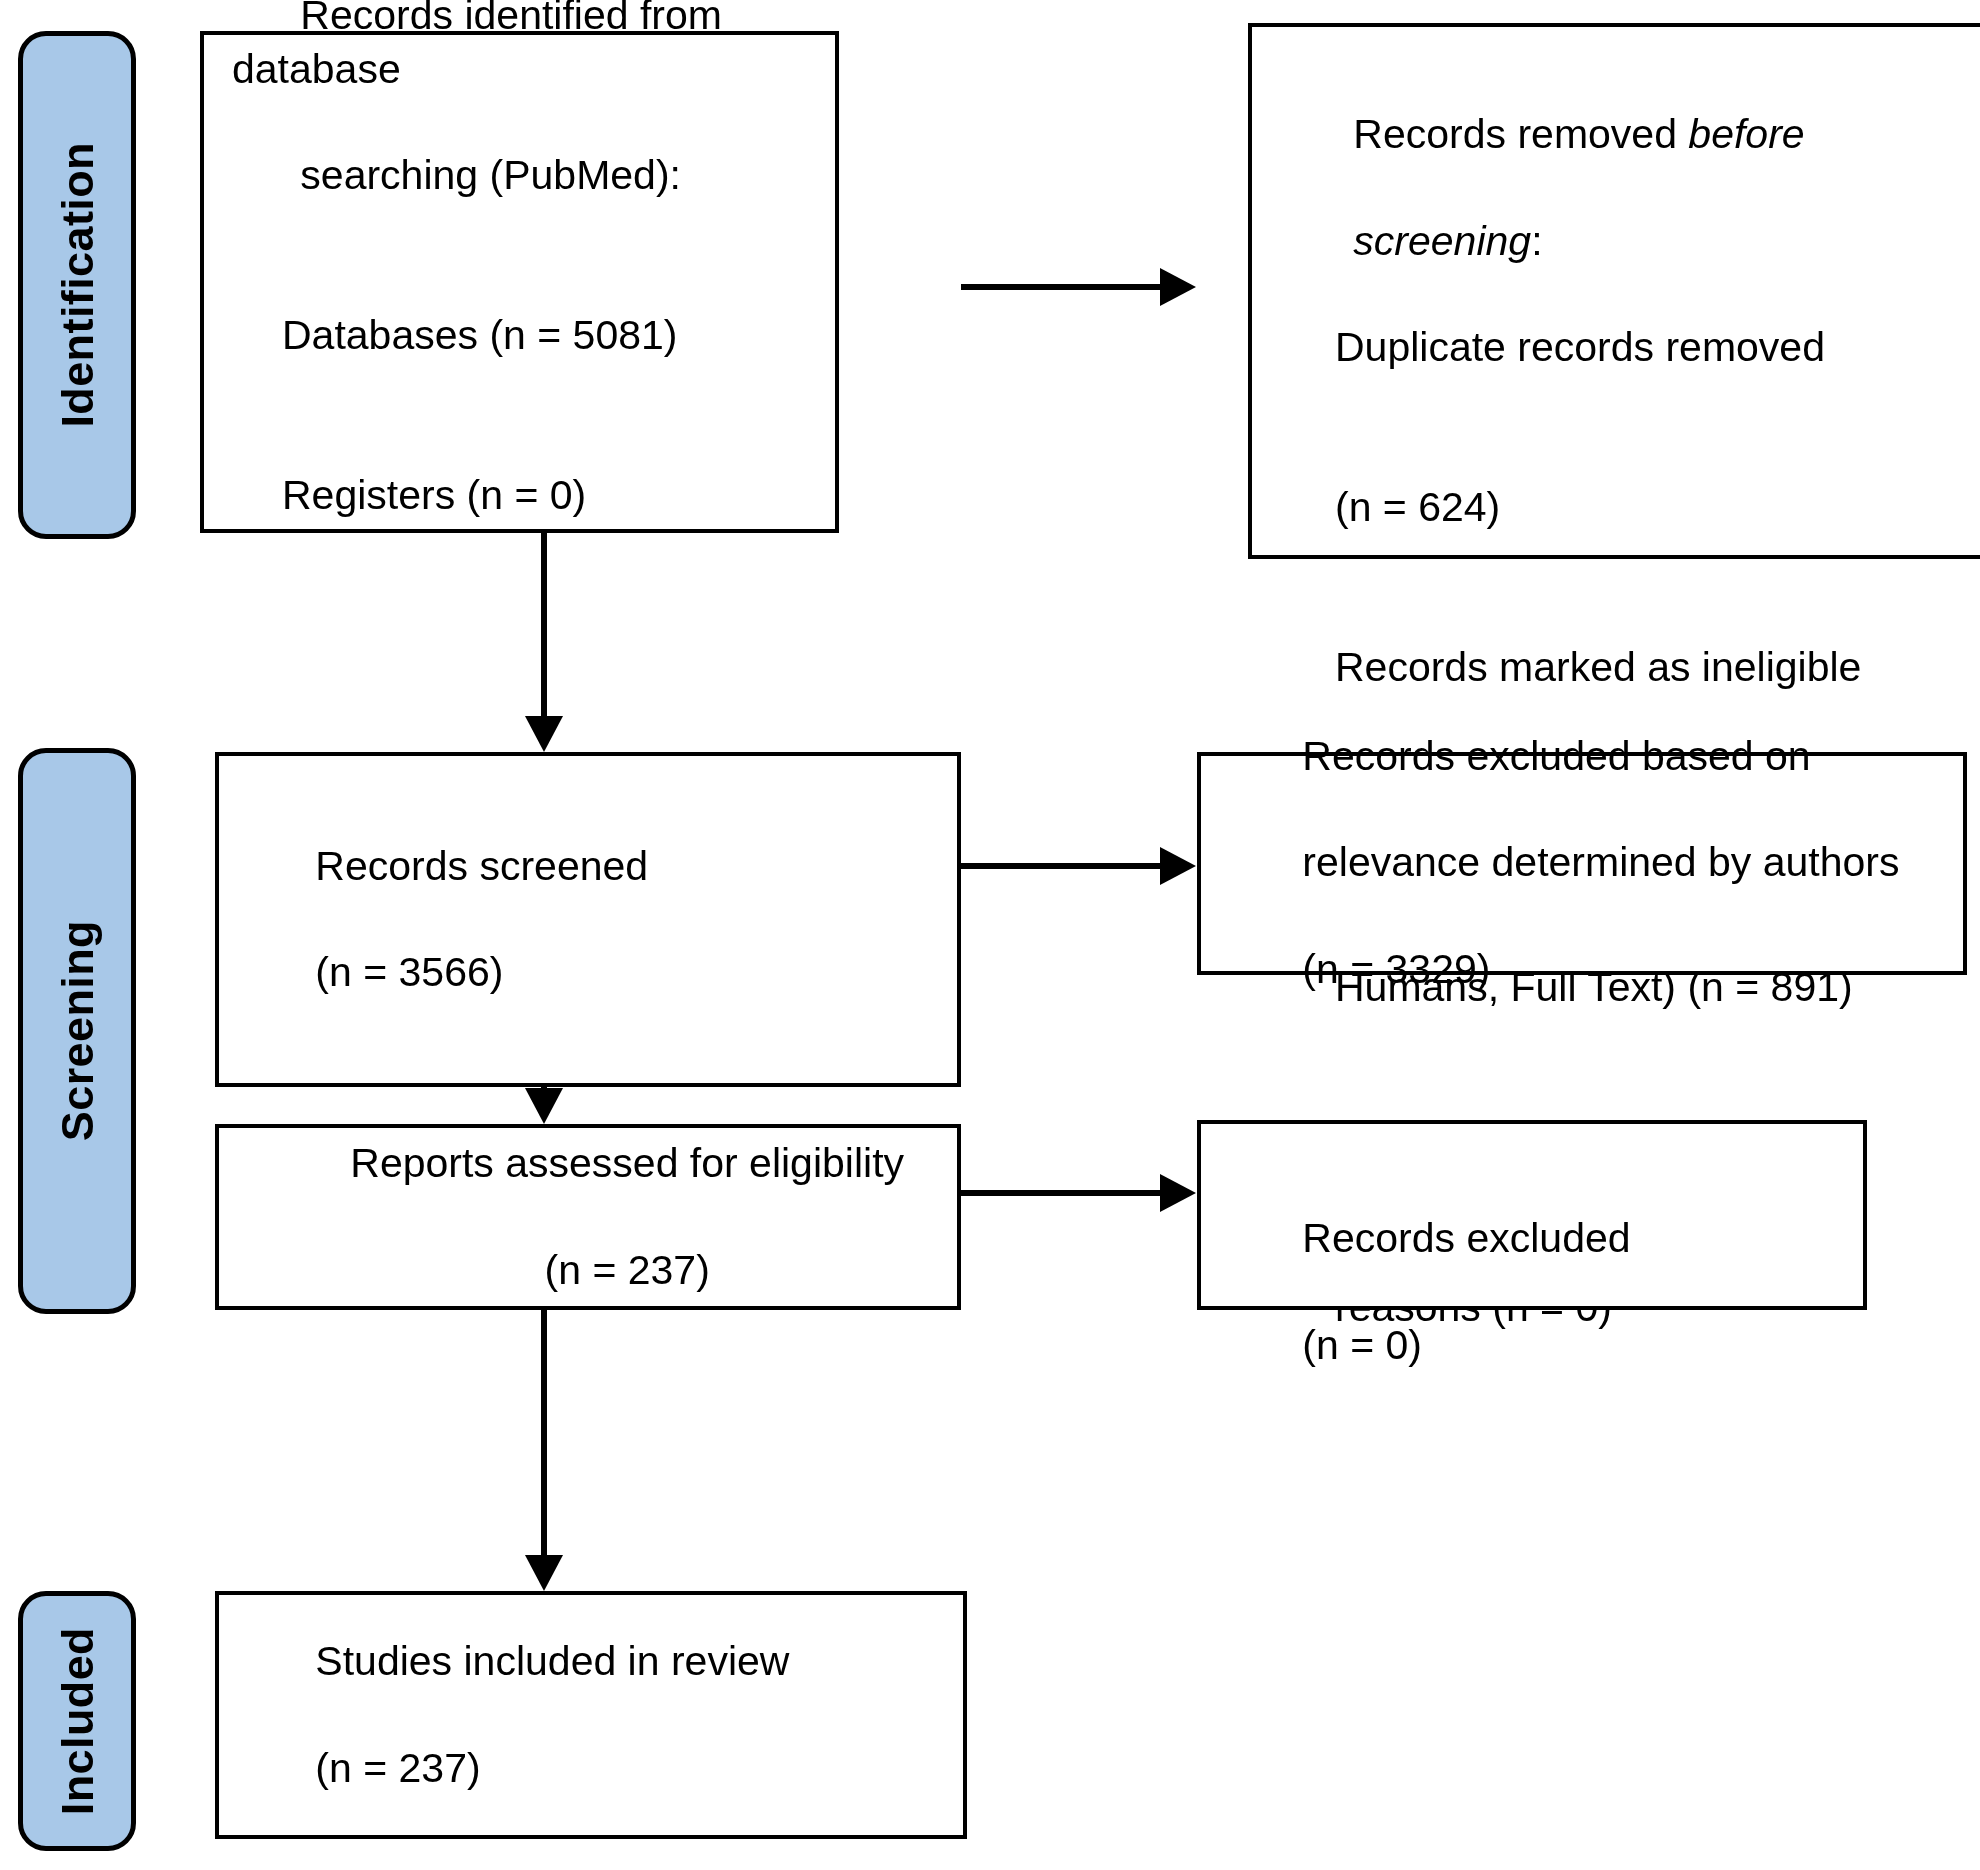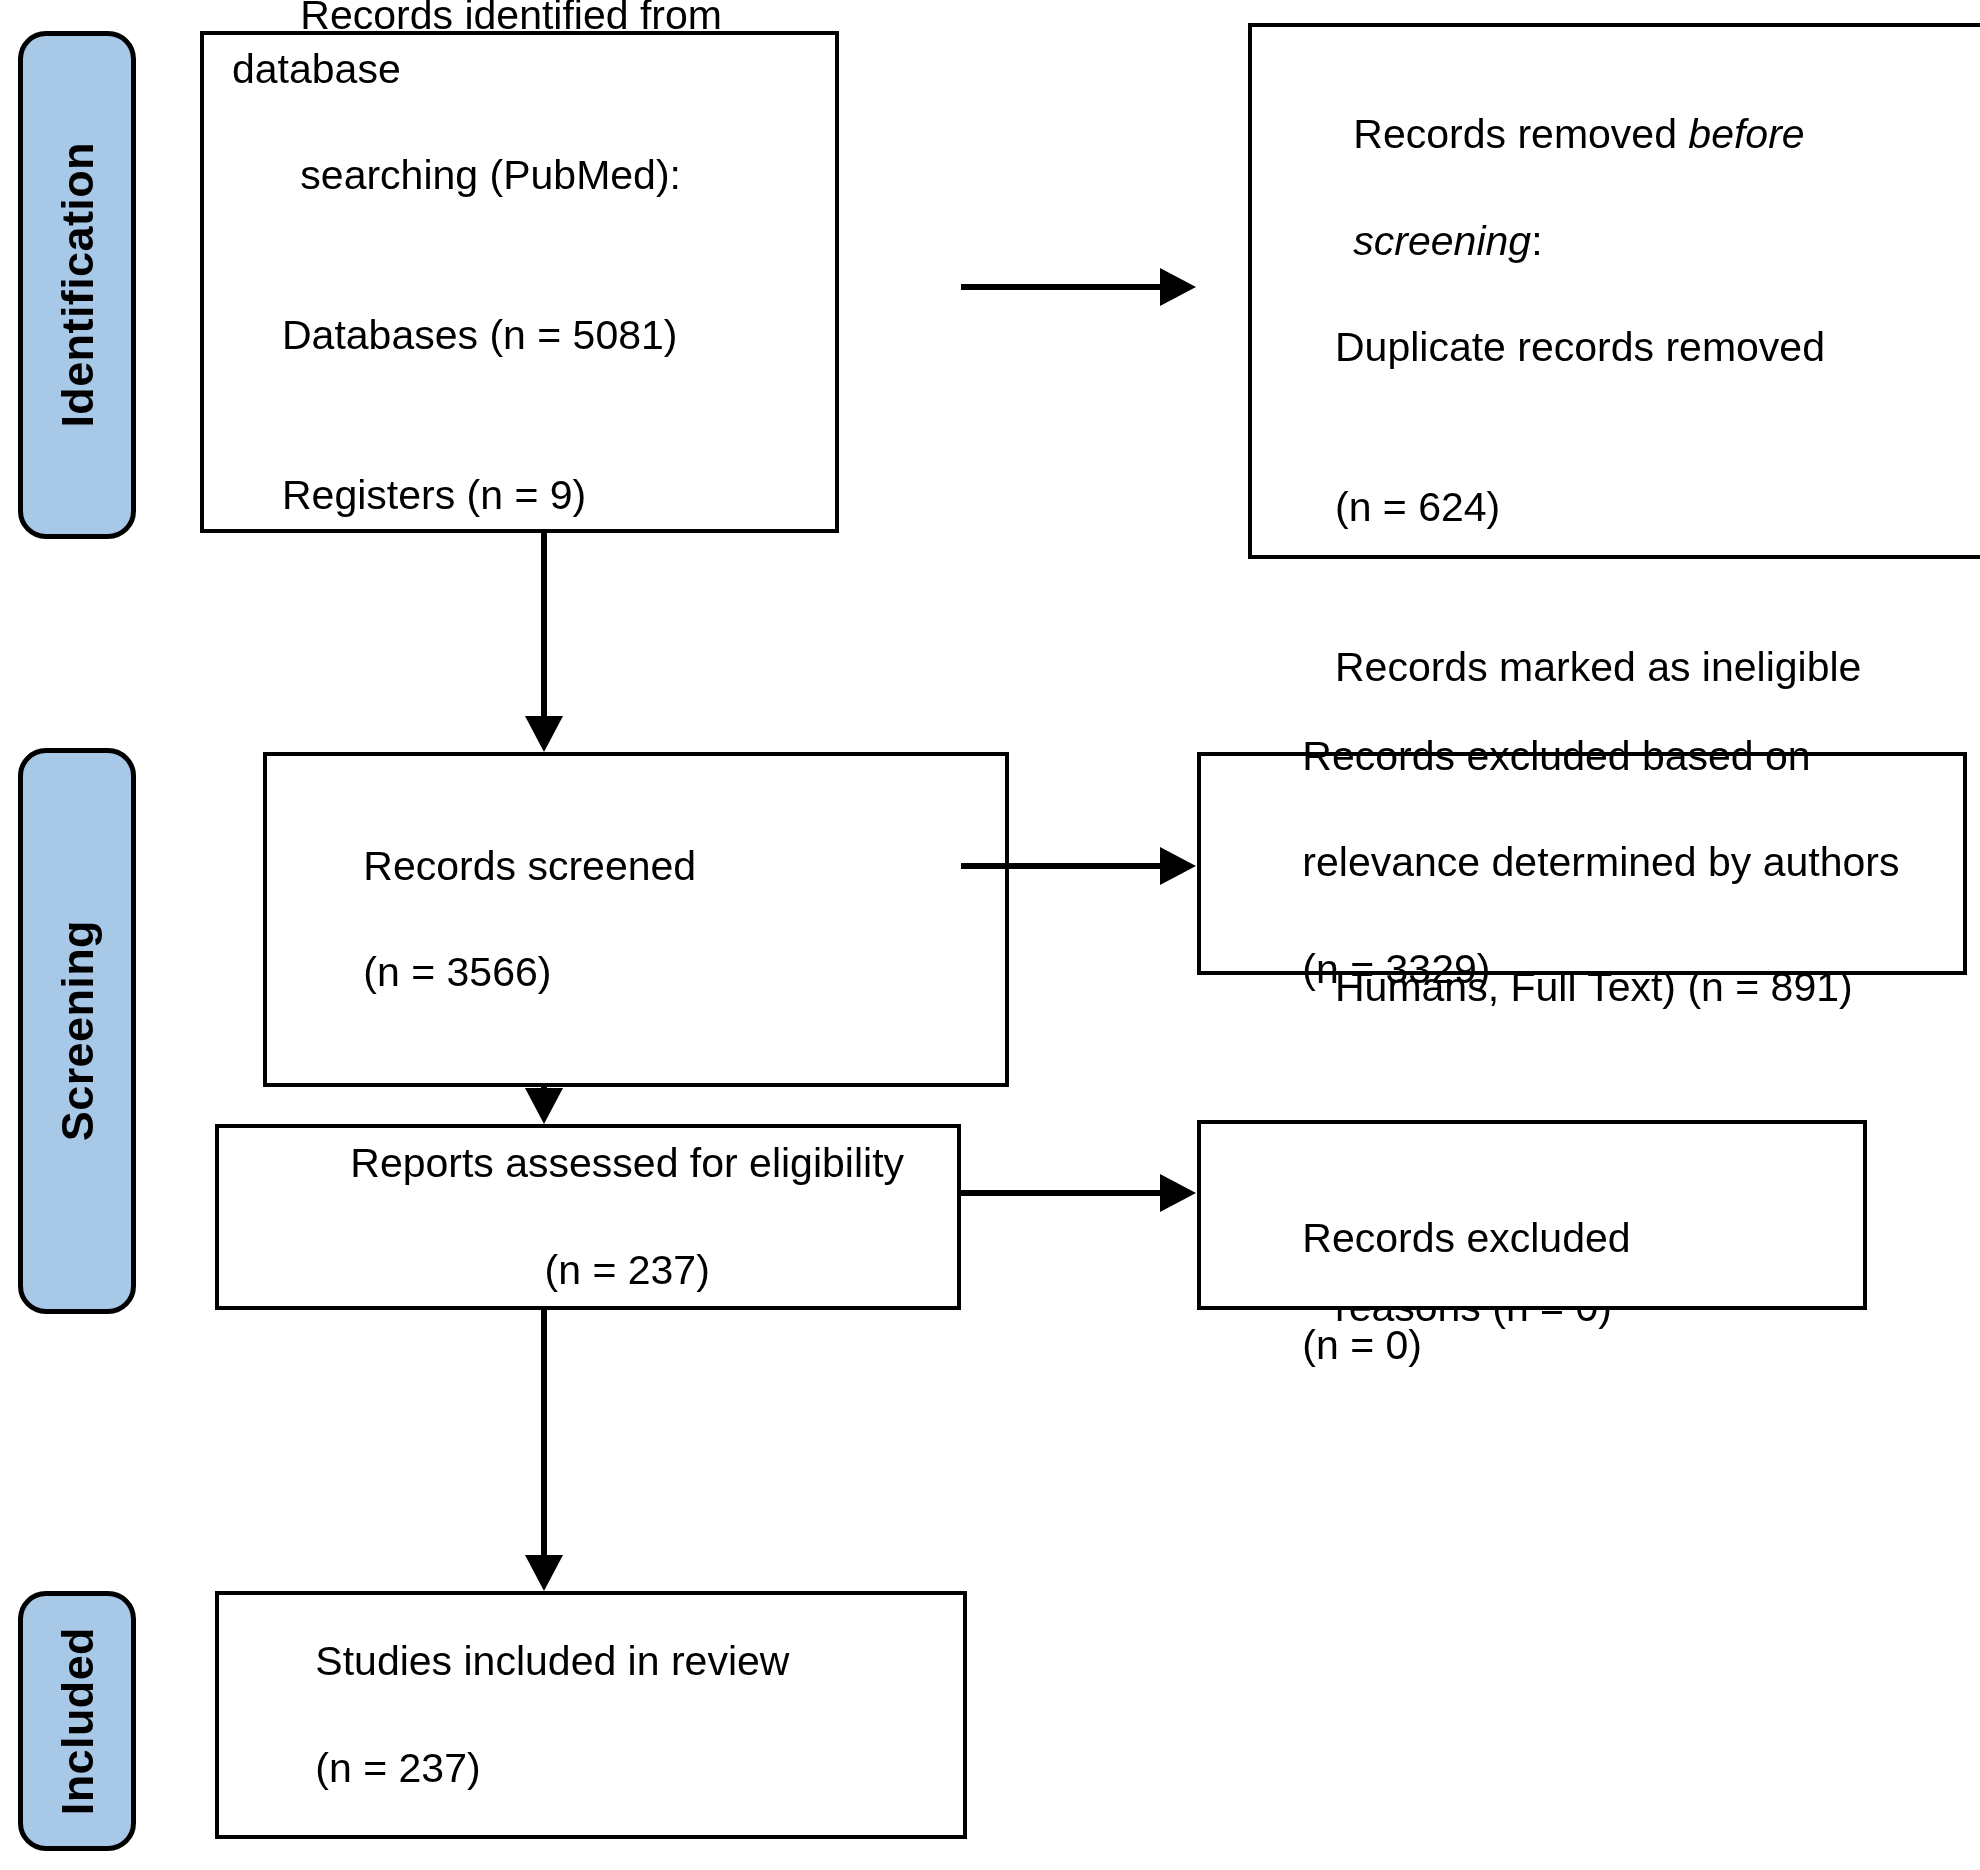--- a/index.html
+++ b/index.html
@@ -123,39 +123,39 @@
 
   <div class="stage-tab" style="left:18px; top:1591px; width:118px; height:260px;">
     <span class="stage-label">Included</span>
   </div>
 
   <div class="flow-box vcenter" style="left:200px; top:31px; width:639px; height:502px;">
     <div class="box-text">
       <span>Records identified from database</span><br>
       <span>searching (PubMed):</span><br>
       <span class="indent">Databases (n = 5081)</span>
-      <span class="indent">Registers (n = 9)</span>
+      <span class="indent">Registers (n = 0)</span>
     </div>
   </div>
 
   <div class="flow-box vtop" style="left:1248px; top:23px; width:770px; height:536px;">
     <div class="box-text" style="left:33px; right:20px;">
       <span>Records removed </span><span class="it">before</span><br>
       <span class="it">screening</span><span>:</span>
       <span class="indent">Duplicate records removed</span>
       <span class="indent">(n = 624)</span>
       <span class="indent">Records marked as ineligible</span>
       <span class="indent">by automation tools (English,</span>
       <span class="indent">Humans, Full Text) (n = 891)</span>
       <span class="indent">Records removed for other</span>
       <span class="indent">reasons (n = 0)</span>
     </div>
   </div>
 
-  <div class="flow-box vcenter" style="left:215px; top:752px; width:746px; height:335px;margin-left:48px;">
+  <div class="flow-box vcenter" style="left:215px; top:752px; width:746px; height:335px;">
     <div class="box-text">
       <span>Records screened</span><br>
       <span>(n = 3566)</span>
     </div>
   </div>
 
   <div class="flow-box vcenter" style="left:1197px; top:752px; width:770px; height:223px;">
     <div class="box-text" style="left:33px; right:8.3px;">
       <span>Records excluded based on</span><br>
       <span>relevance determined by authors</span><br>

